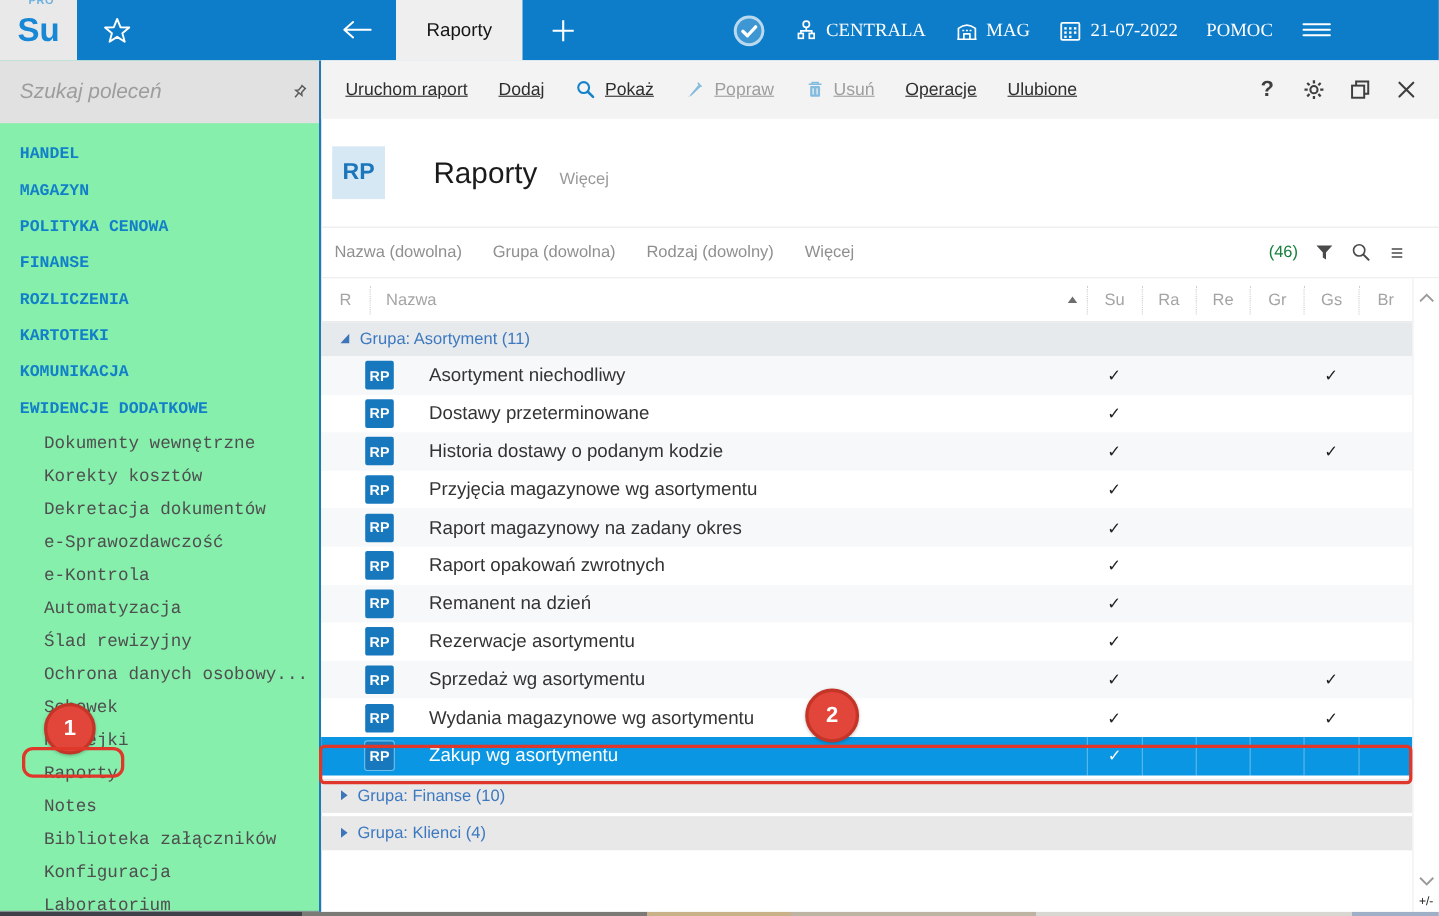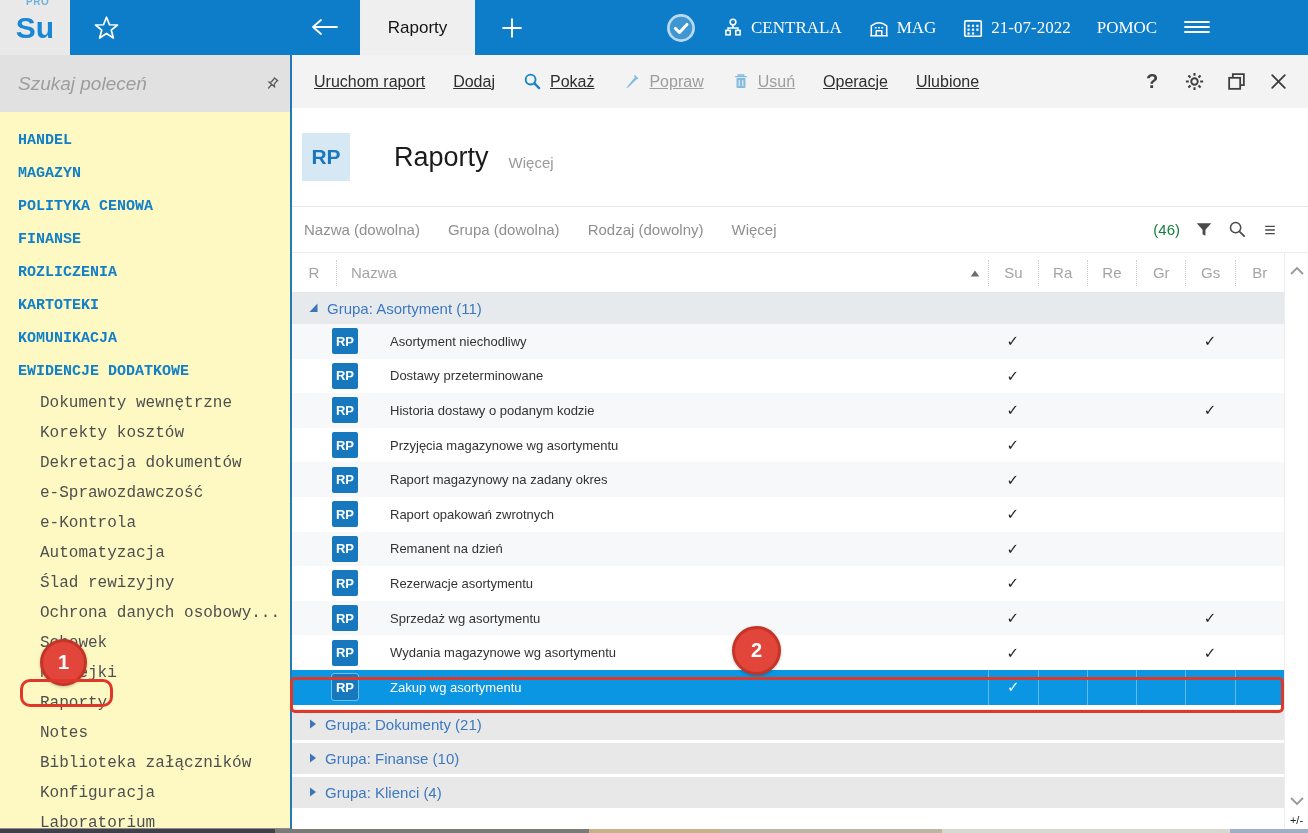--- a/index.html
+++ b/index.html
@@ -16,21 +16,21 @@
   .tb-star { position:absolute; left:84px; top:7px; width:44px; height:42px; display:flex; align-items:center; justify-content:center; }
   .tb-back { position:absolute; left:300px; top:7px; width:50px; height:42px; display:flex; align-items:center; justify-content:center; }
   .tb-tab { position:absolute; left:360px; top:0; width:115px; height:55px; background:#efefef; color:#141414;
     font-size:17px; display:flex; align-items:center; justify-content:center; }
   .tb-plus { position:absolute; left:487px; top:7px; width:50px; height:42px; display:flex; align-items:center; justify-content:center; }
   .status-cluster { position:absolute; left:666px; top:0; height:55px; display:flex; align-items:center; gap:26px;font-family:Liberation Serif, serif; }
   .status-item { display:flex; align-items:center; gap:7px; font-size:17px; color:#fff; white-space:nowrap; }
   .burger { display:flex; align-items:center; }
 
   
-  .sidebar { position:absolute; left:0; top:55px; width:290px; height:774px; background:#fef9c3; border-bottom:1px solid #8d8d95; }
+  .sidebar { position:absolute; left:0; top:55px; width:290px; height:774px; background:#86efac; border-bottom:1px solid #8d8d95; }
   .search-row { height:57px; background:#e1e1e1; display:flex; align-items:center; padding:0 16px 0 18px; }
   .search-input { flex:1; border:none; background:transparent; outline:none;
     font-family:"Liberation Sans","DejaVu Sans",sans-serif; font-size:19px; color:#555; }
   .search-input::placeholder { font-style:italic; color:#9d9d9d; opacity:1; }
   .pin { color:#5c5c5c; }
   .menu { padding-top:12px; }
   .side-item { cursor:default; white-space:nowrap; overflow:hidden;font-family:Liberation Mono, monospace; }
   .side-item.section { height:33px; line-height:33px; padding-left:18px; font-size:15px; font-weight:700; color:#1280c8; }
   .side-item.sub { height:30px; line-height:30px; padding-left:40px; font-size:16px; color:#4f4f4f; }
 
@@ -67,21 +67,21 @@
   .group-row { height:31px; display:flex; align-items:center; padding-left:17px; background:#e7eaec; color:#3d79c0; font-size:15px; }
   .group-row .tri { color:#3d74ba; margin-right:8px; }
   .group-row.collapsed { margin-top:3px; background:#e8e8e8; }
   .group-row.first-collapsed { margin-top:4px; }
   .data-row { height:34.6px; display:flex; align-items:center; }
   .data-row.odd { background:#f7f8f9; }
   .data-row.even { background:#ffffff; }
   .c-r { width:40px; }
   .c-icon { width:26px; height:26px; background:#1878be; color:#fff; font-size:13px; font-weight:700;
     display:flex; align-items:center; justify-content:center; border-radius:2px; flex:none; }
-  .c-name { flex:1; padding-left:32px; font-size:13px; color:#333; white-space:nowrap; overflow:hidden; }
+  .c-name { flex:1; padding-left:32px; font-size:17px; color:#333; white-space:nowrap; overflow:hidden; }
   .c-flag { width:49.3px; text-align:center; font-size:15px; color:#222; align-self:stretch;
     display:flex; align-items:center; justify-content:center; }
   .data-row.selected { background:#0a96e2; }
   .data-row.selected .c-name, .data-row.selected .c-flag { color:#fff; }
   .data-row.selected .c-flag { border-left:1px solid rgba(255,255,255,.35); }
   .data-row.selected .c-icon { background:#1878be; outline:1px solid rgba(255,255,255,.4); }
 
   .scroll-strip { position:absolute; right:0; top:198px; bottom:0; width:24px; background:#fff;
     border-left:1px solid #ededed; display:flex; flex-direction:column; align-items:center; }
   .scroll-up { margin-top:12px; color:#9a9a9a; }
@@ -473,28 +473,20 @@
           <div class="c-r"></div>
           <div class="c-icon">RP</div>
           <div class="c-name">Zakup wg asortymentu</div>
           <div class="c-flag">✓</div>
           <div class="c-flag"></div>
           <div class="c-flag"></div>
           <div class="c-flag"></div>
           <div class="c-flag"></div>
           <div class="c-flag"></div>
         </div>
-        <div class="group-row collapsed first-collapsed">
-          <span class="icon tri">
-            <svg width="8" height="11" viewBox="0 0 0 0 8 10" fill="none" xmlns="http://www.w3.org/2000/svg">
-              <polygon points="1,0.5 7,5 1,9.5" fill="currentColor"></polygon>
-            </svg>
-          </span>
-          <span class="group-label">Grupa: Dokumenty (21)</span>
-        </div>
         <div class="group-row collapsed">
           <span class="icon tri">
             <svg width="8" height="11" viewBox="0 0 0 0 8 10" fill="none" xmlns="http://www.w3.org/2000/svg">
               <polygon points="1,0.5 7,5 1,9.5" fill="currentColor"></polygon>
             </svg>
           </span>
           <span class="group-label">Grupa: Finanse (10)</span>
         </div>
         <div class="group-row collapsed">
           <span class="icon tri">

